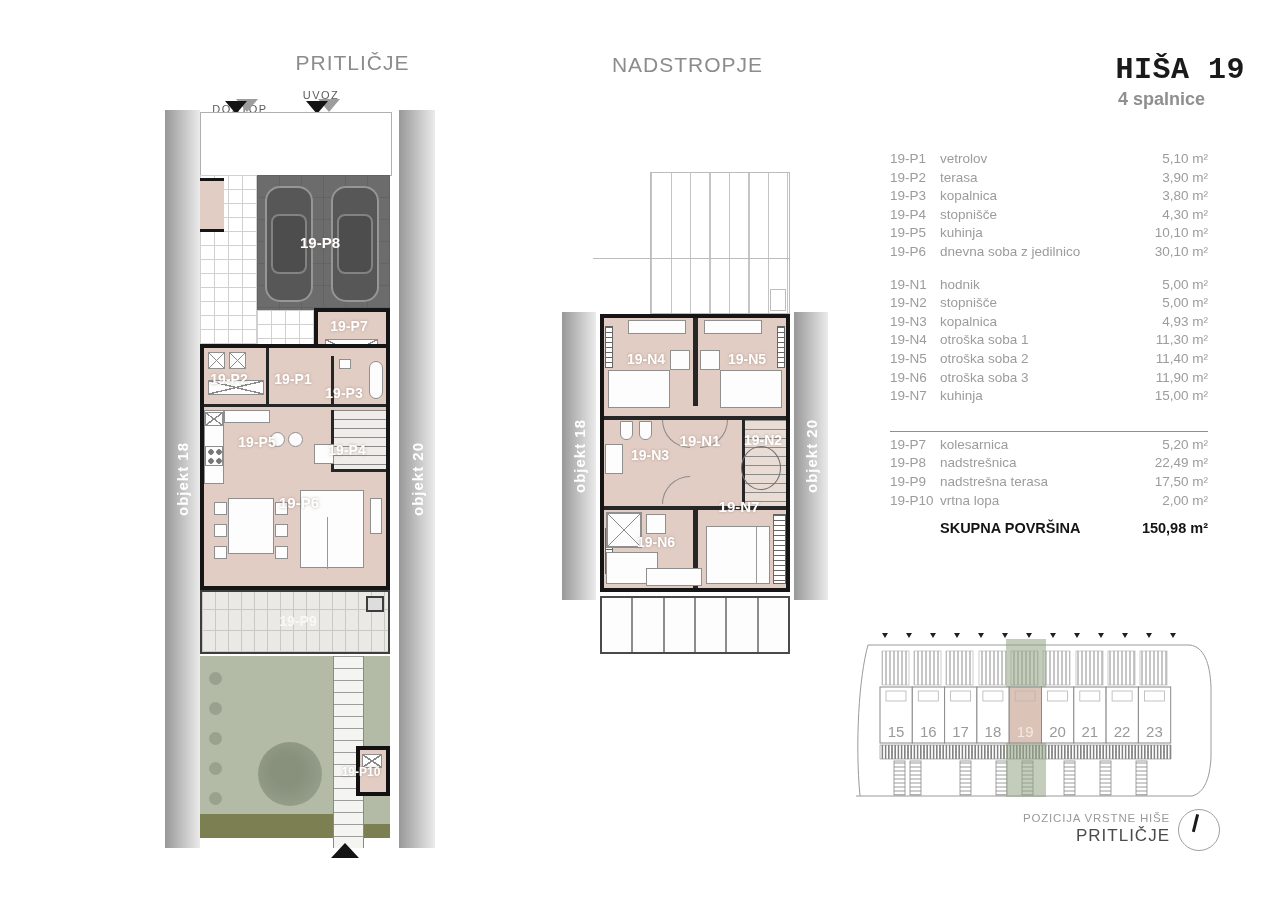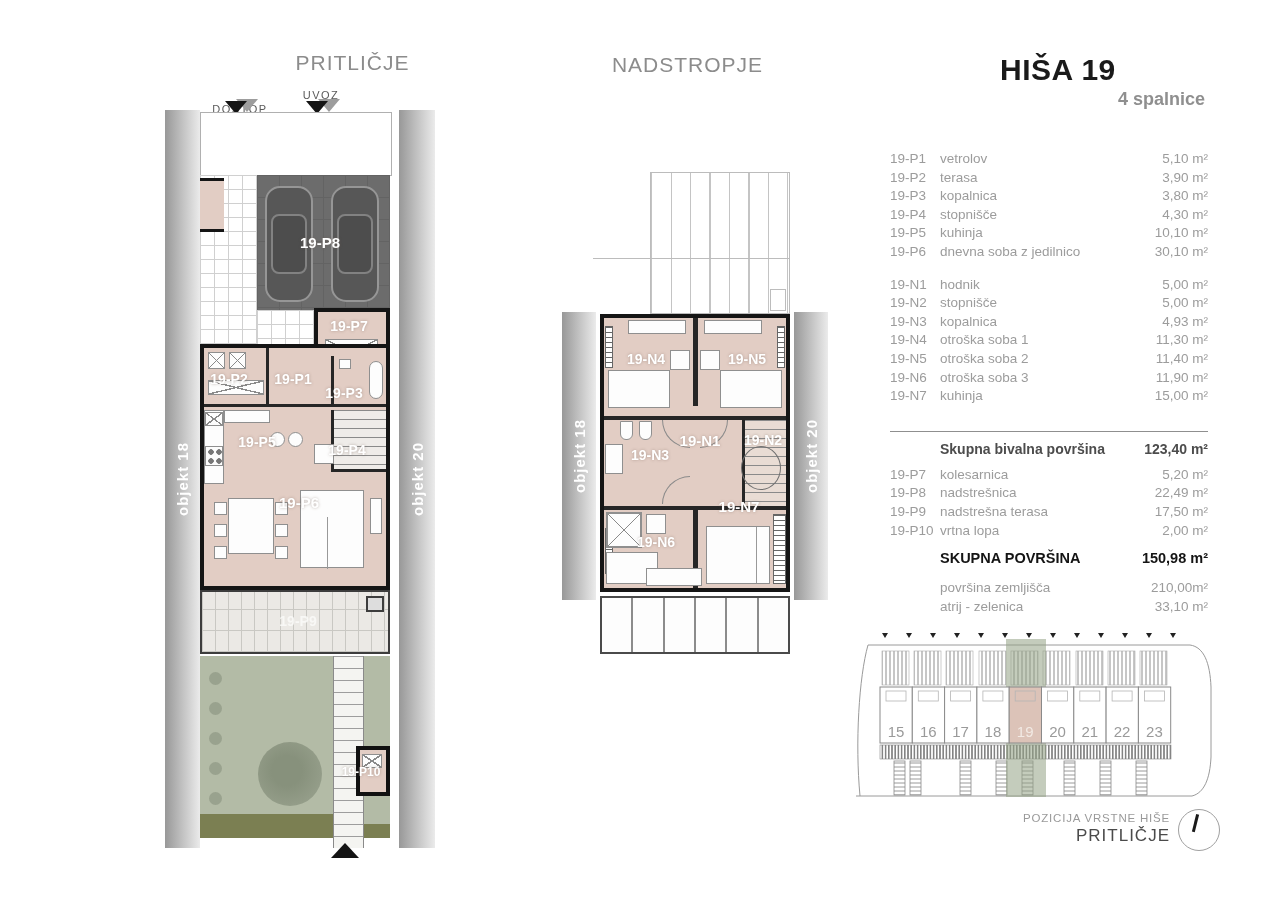--- a/index.html
+++ b/index.html
@@ -36,22 +36,22 @@
   .tcode{width:50px;flex:none;}
   .tname{flex:1;}
   .tarea{text-align:right;white-space:nowrap;}
   .grp2{margin-top:14px;}
   .tdivider{margin-top:24px;border-top:1px solid #8f8f8f;}
   .trow.bold{color:#4c4c4c;font-weight:bold;font-size:14px;height:21px;margin-top:9px;}
   .grp3{margin-top:5px;}
   .trow.total{color:#141414;font-weight:bold;font-size:14.5px;height:23px;margin-top:9px;}
   .extras{margin-top:7px;color:#9c9c9c;}
   
-  #h-title{position:absolute;left:1000px;top:53px;width:205px;text-align:left;font-size:30px;
-        font-weight:bold;color:#1a1a1a;letter-spacing:0.5px;}
+  #h-title{position:absolute;left:1040px;top:53px;width:205px;text-align:right;font-size:30px;
+        font-weight:bold;color:#1a1a1a;letter-spacing:0.5px;font-family:Liberation Mono, monospace;}
   #h-sub{position:absolute;left:1000px;top:89px;width:205px;text-align:right;font-size:18px;
         font-weight:bold;color:#8f8f8f;}
   
   #pos-caption{position:absolute;left:950px;top:812px;width:220px;text-align:right;font-size:11.5px;
         color:#9a9a9a;letter-spacing:0.8px;}
   #pos-floor{position:absolute;left:950px;top:826px;width:220px;text-align:right;font-size:17px;
         color:#4a4a4a;letter-spacing:1px;}
   #compass{position:absolute;left:1178px;top:809px;width:42px;height:42px;border:1.5px solid #a0a0a0;
         border-radius:50%;box-sizing:border-box;}
   #needle{position:absolute;left:1194px;top:814px;width:2.5px;height:18px;background:#1a1a1a;transform:rotate(14deg);}
@@ -319,25 +319,20 @@
         <span class="tname">otroška soba 3</span>
         <span class="tarea">11,90 m²</span>
       </div>
     <div class="trow">
         <span class="tcode">19-N7</span>
         <span class="tname">kuhinja</span>
         <span class="tarea">15,00 m²</span>
       </div>
 
     <div class="tdivider"></div>
-    <div class="trow bold">
-        <span class="tcode"></span>
-        <span class="tname">Skupna bivalna površina</span>
-        <span class="tarea">123,40 m²</span>
-      </div>
 
     <div class="grp3">
       <div class="trow">
           <span class="tcode">19-P7</span>
           <span class="tname">kolesarnica</span>
           <span class="tarea">5,20 m²</span>
         </div>
       <div class="trow">
           <span class="tcode">19-P8</span>
           <span class="tname">nadstrešnica</span>
@@ -354,32 +349,20 @@
           <span class="tarea">2,00 m²</span>
         </div>
     </div>
 
     <div class="trow total">
         <span class="tcode"></span>
         <span class="tname">SKUPNA POVRŠINA</span>
         <span class="tarea">150,98 m²</span>
       </div>
 
-    <div class="extras">
-      <div class="trow">
-          <span class="tcode"></span>
-          <span class="tname">površina zemljišča</span>
-          <span class="tarea">210,00m²</span>
-        </div>
-      <div class="trow">
-          <span class="tcode"></span>
-          <span class="tname">atrij - zelenica</span>
-          <span class="tarea">33,10 m²</span>
-        </div>
-    </div>
   </div>
 
   <svg class="abs" style="left:852px;top:625px;" width="370" height="190" viewBox="0 0 370 190">
     <defs>
       <pattern id="hatch1" width="4" height="6" patternUnits="userSpaceOnUse">
         <line x1="2" y1="0" x2="2" y2="6" stroke="#8d8d8d" stroke-width="1"></line>
       </pattern>
       <pattern id="hatch2" width="3.2" height="6" patternUnits="userSpaceOnUse">
         <line x1="1.6" y1="0" x2="1.6" y2="6" stroke="#4a4a4a" stroke-width="1.1"></line>
       </pattern>

